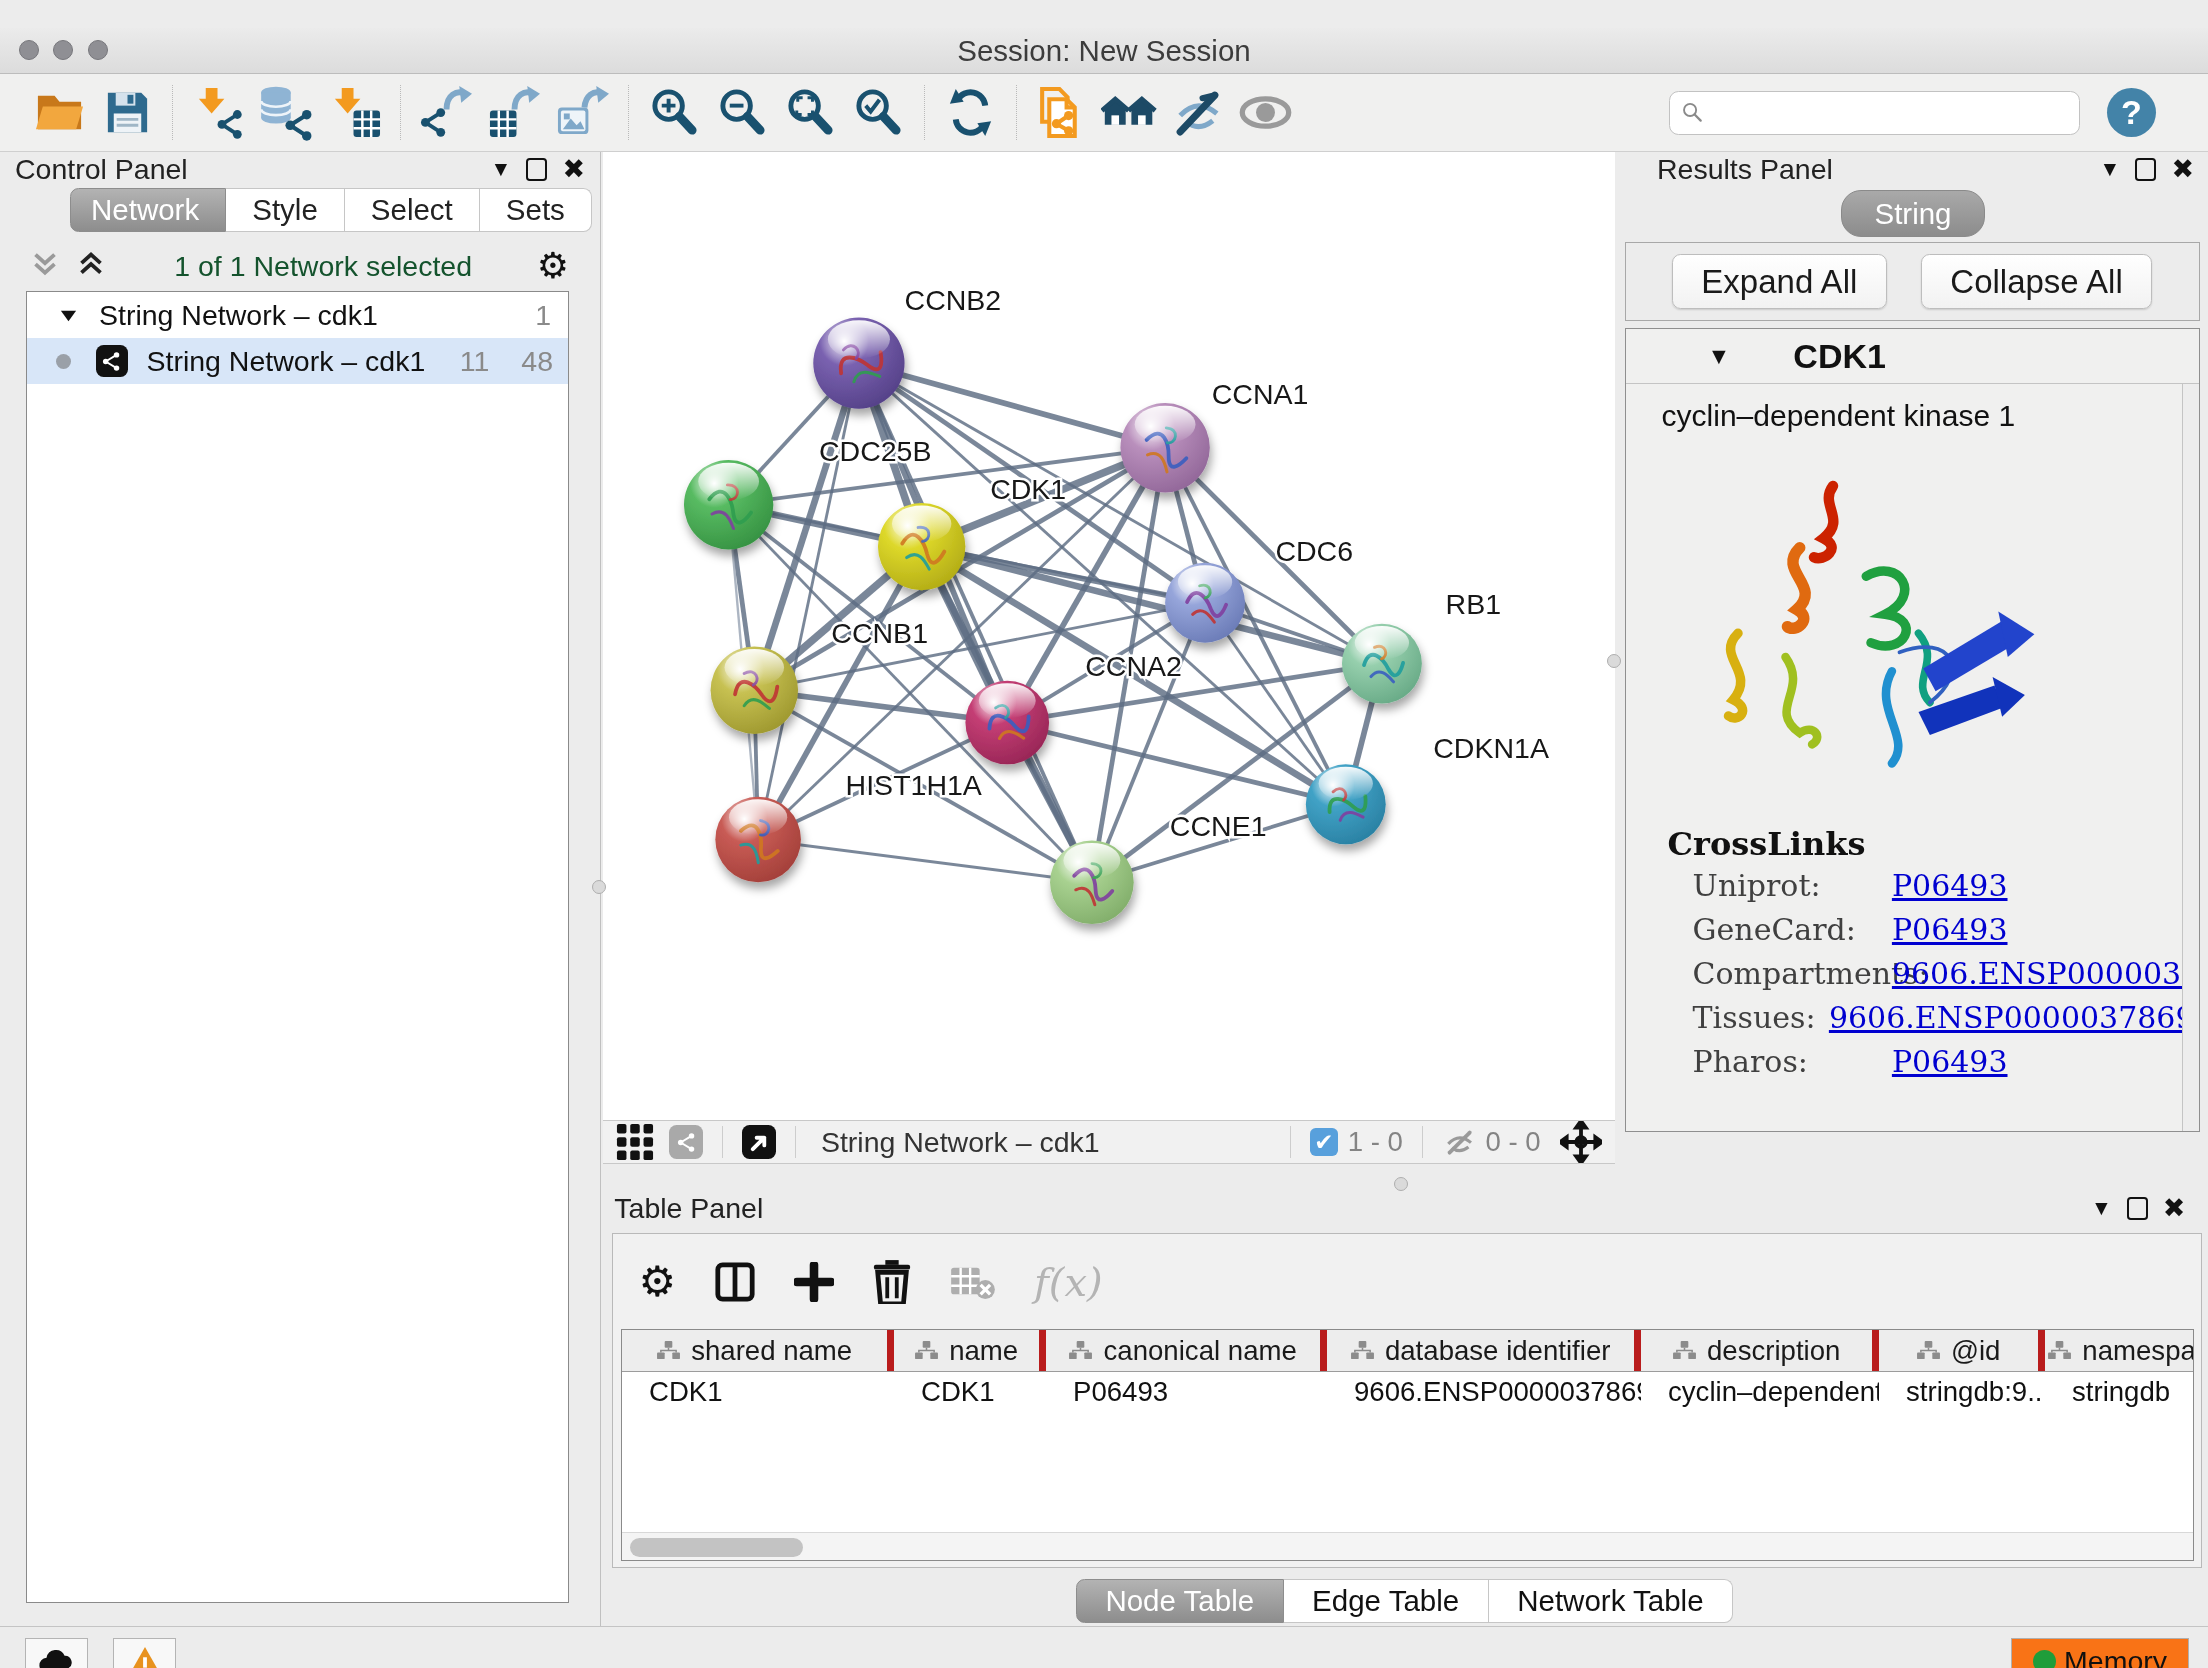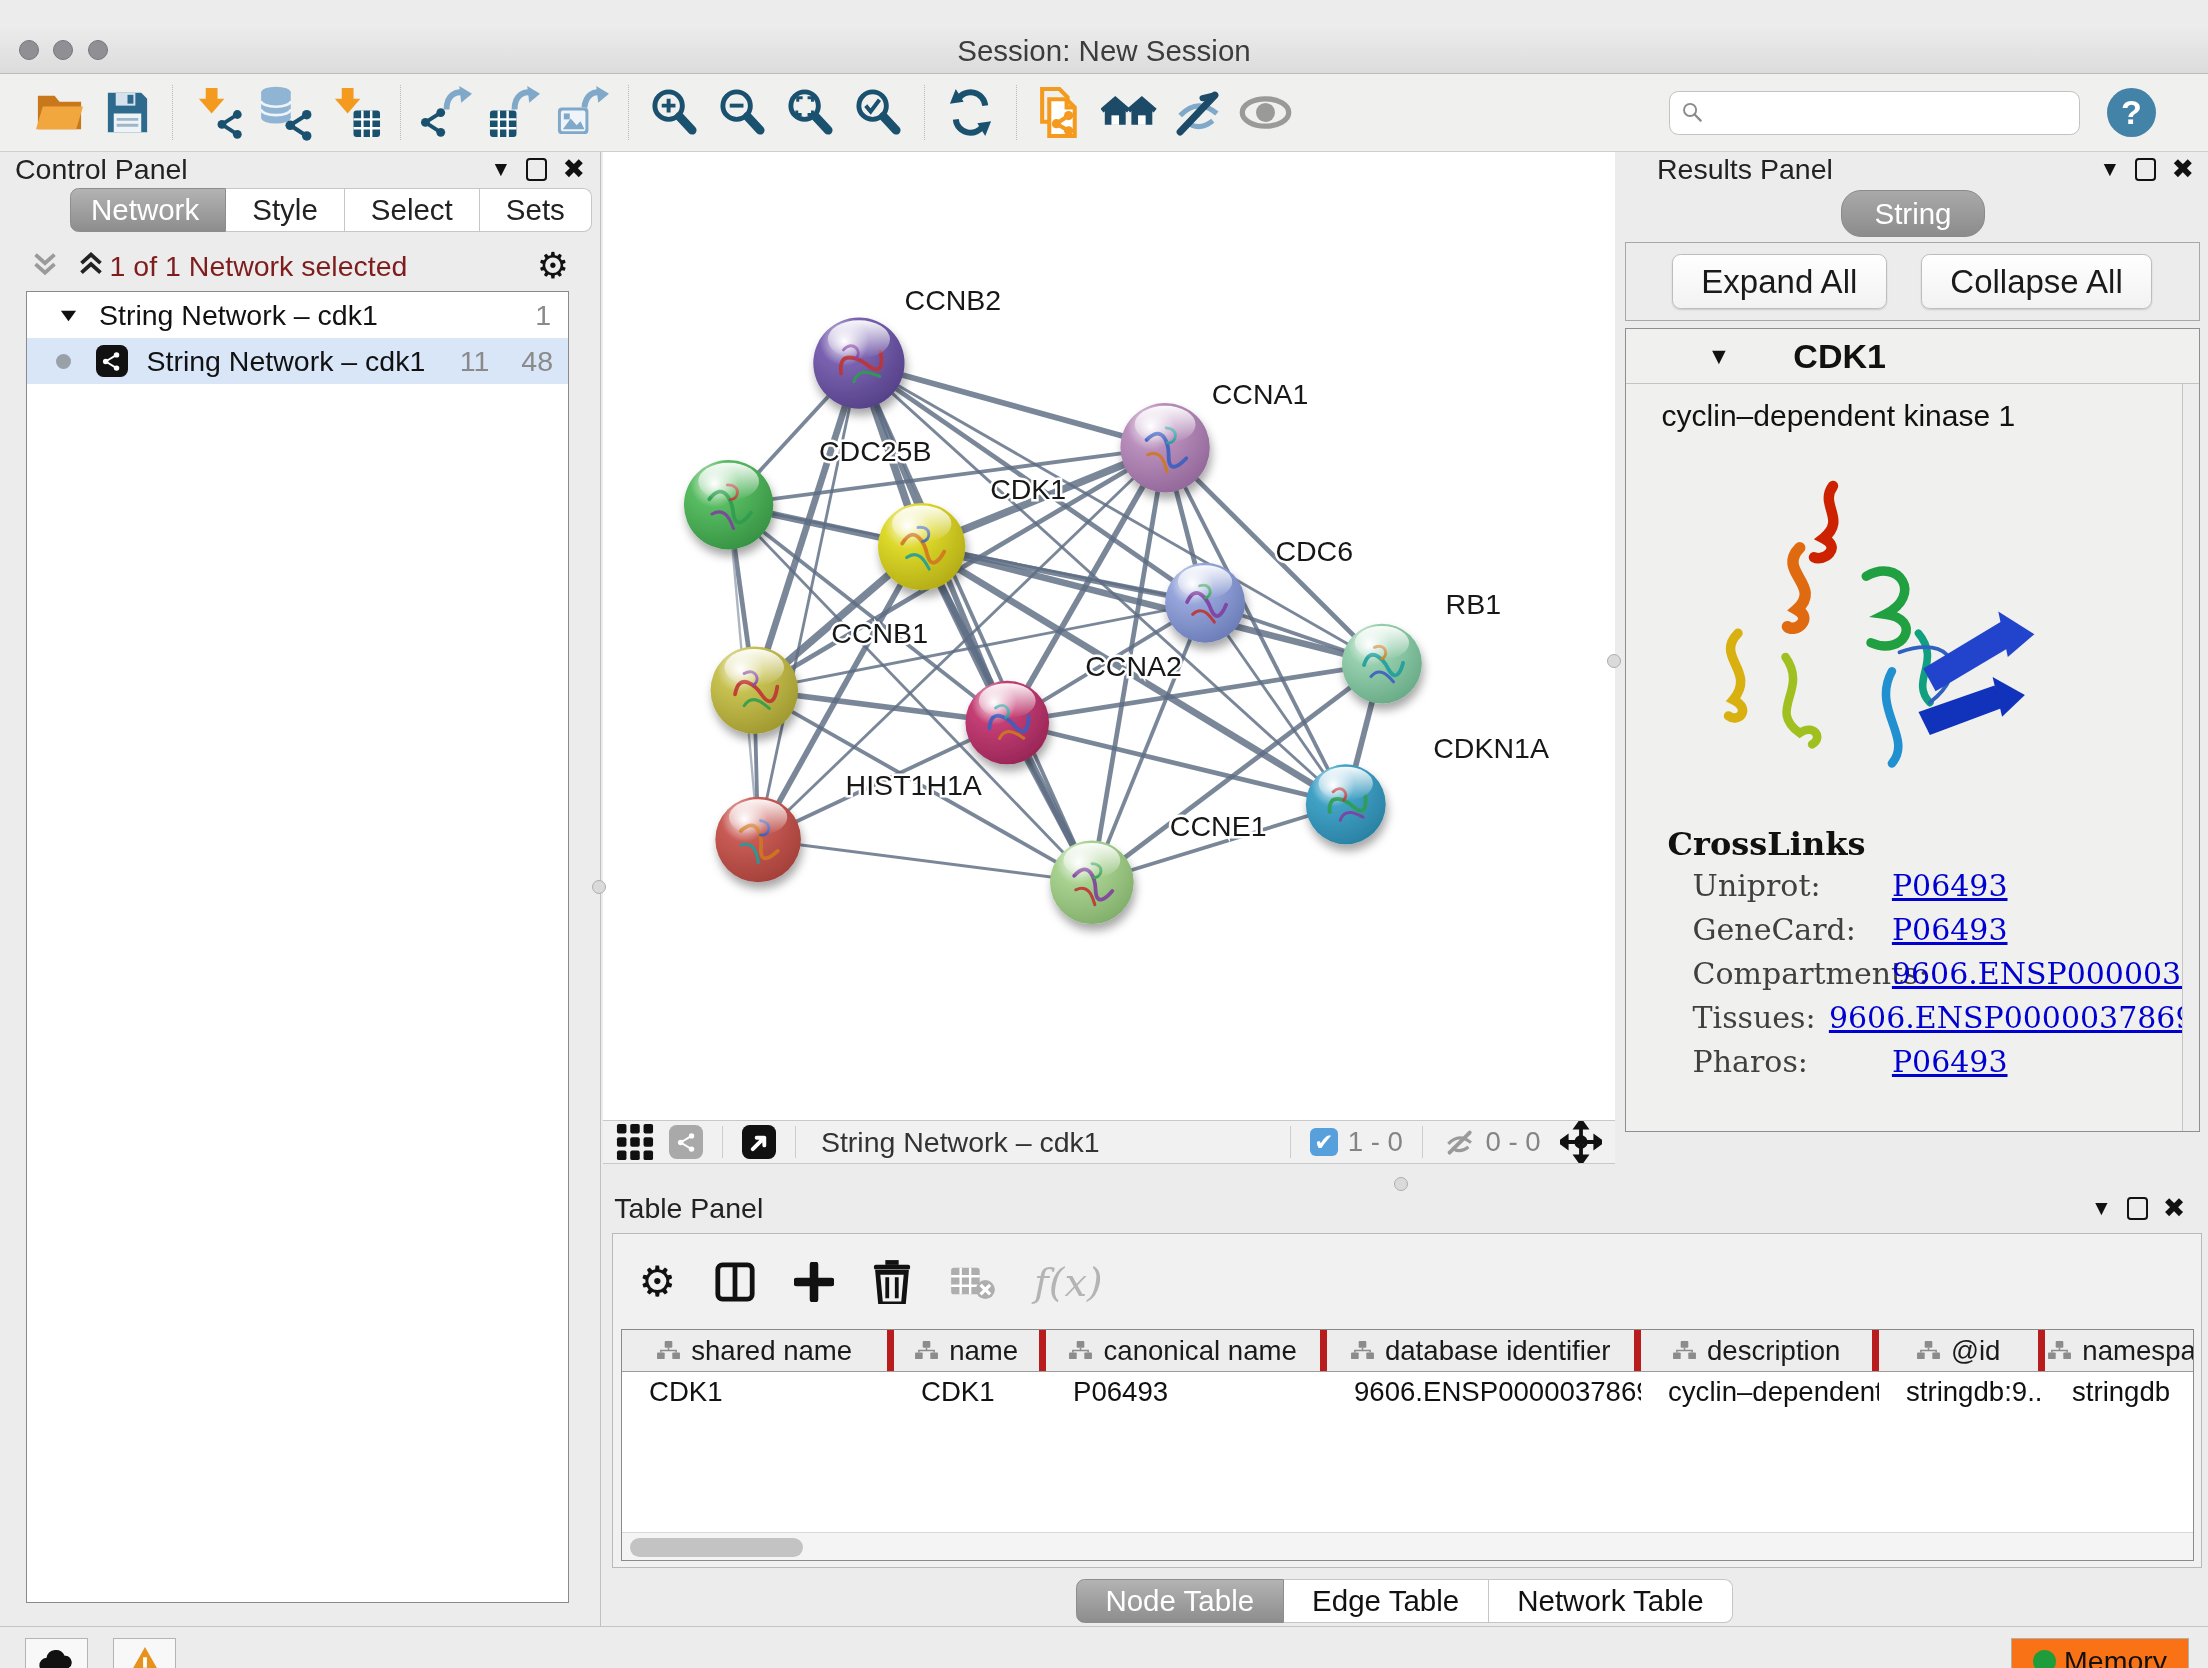--- a/index.html
+++ b/index.html
@@ -33,21 +33,21 @@
   .ph-tri { font-size:21px; }
   .ph-box { width:21px; height:23px; border:2.4px solid #111; border-radius:3.8px; }
   .ph-x { font-size:27px; font-weight:bold; }
   .cp-tabs { position:absolute; left:70px; top:36px; height:44px; display:flex; }
   .tab { padding:0 26px; line-height:42px; font-size:29.5px; background:#fff; color:#222;
     border:1px solid #c6c6c6; border-left:none; }
   .tab:first-child { border-left:1px solid #c6c6c6; border-radius:8.6px 0 0 8.6px; }
   .tab:last-child { border-radius:0 8.6px 8.6px 0; }
   .tab.sel { background:linear-gradient(#b3b3b3,#8d8d8d); color:#fff; border-color:#8d8d8d;padding-left:20px; }
   .cp-gearrow { position:absolute; left:26px; right:31px; top:91px; height:46px; display:flex; align-items:center; }
-  .cp-status { flex:1; text-align:left; font-size:28.5px; color:#7f1d1d; }
+  .cp-status { flex:1; text-align:center; font-size:28.5px; color:#14532d; }
   .gear { font-size:36px; color:#111; line-height:1; }
   .cp-list { position:absolute; left:26px; right:31px; top:139px; bottom:23px; background:#fff;
     border:1.9px solid #8a8a8a; }
   .grp-row { height:46px; display:flex; align-items:center; padding-left:32px; font-size:28.5px; color:#111; }
   .grp-count { margin-left:auto; margin-right:17px; color:#8a8a8a; }
   .net-row { height:46px; display:flex; align-items:center; background:#d8e6f8; font-size:28.5px; color:#111; }
   .bullet { width:15px; height:15px; border-radius:50%; background:#9aa0a8; margin-left:28.5px; }
   .str-badge { width:32px; height:32px; border-radius:7.6px; background:#111; margin-left:25px;
     display:flex; align-items:center; justify-content:center; }
   .net-row-label { margin-left:19px; }

